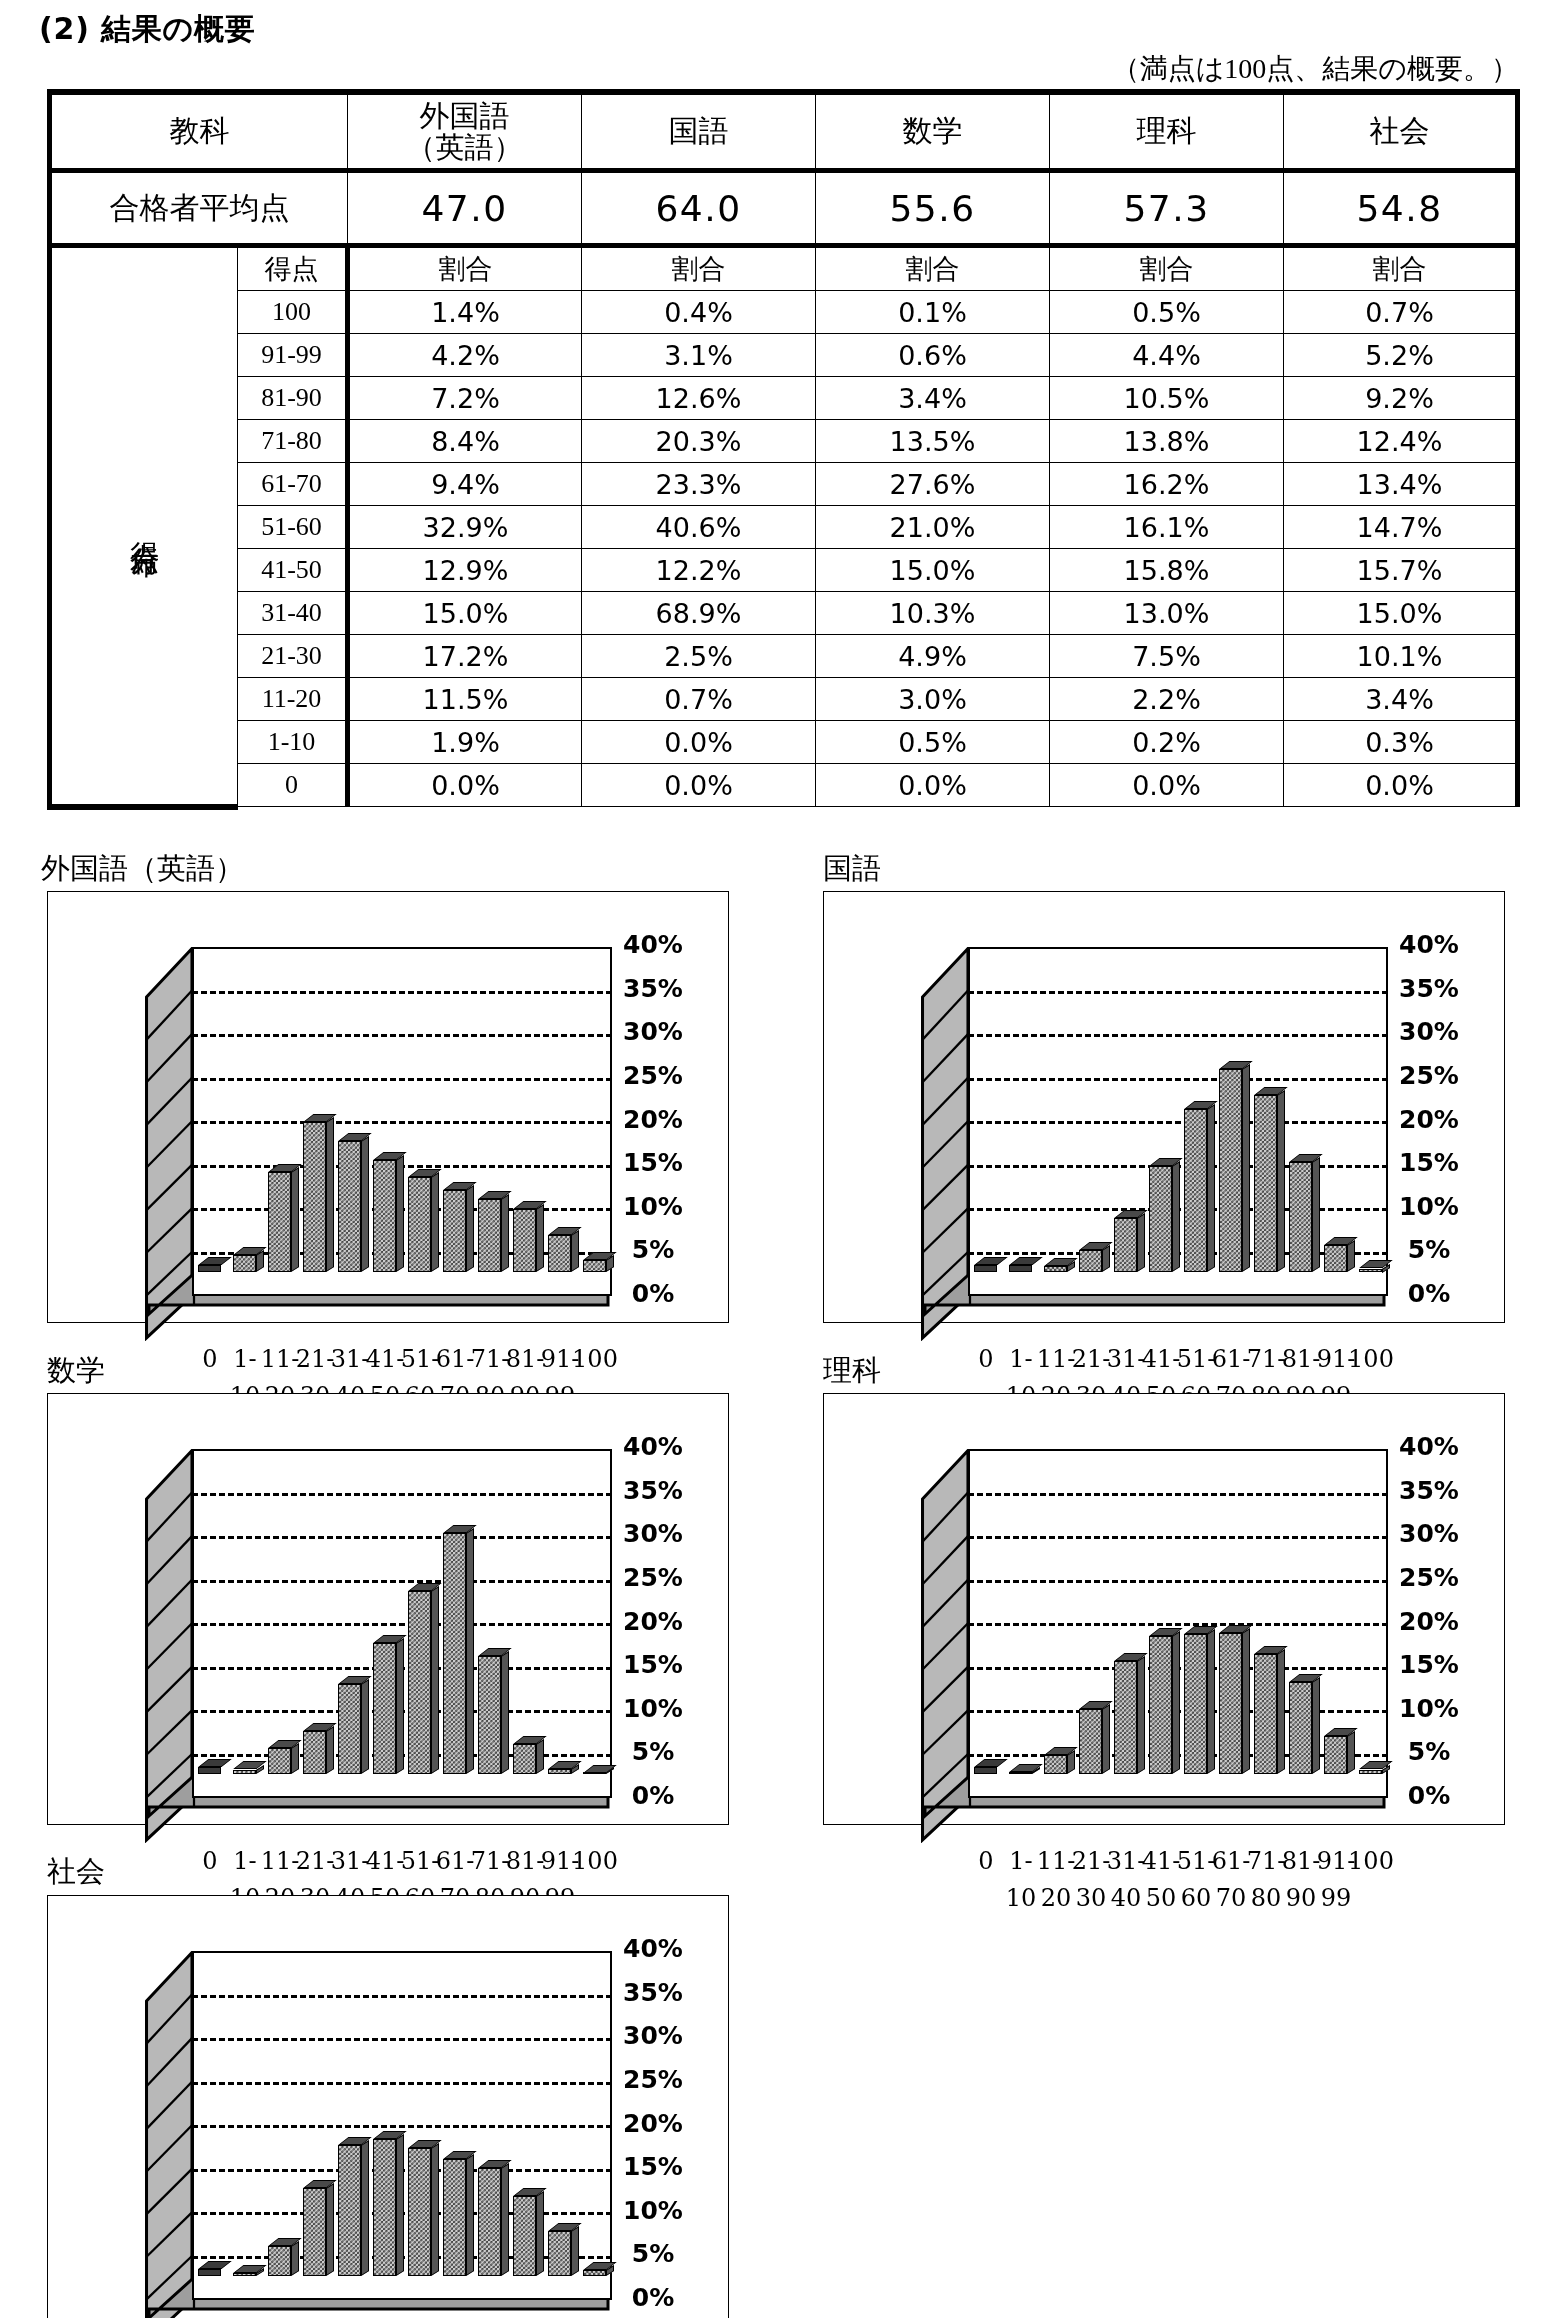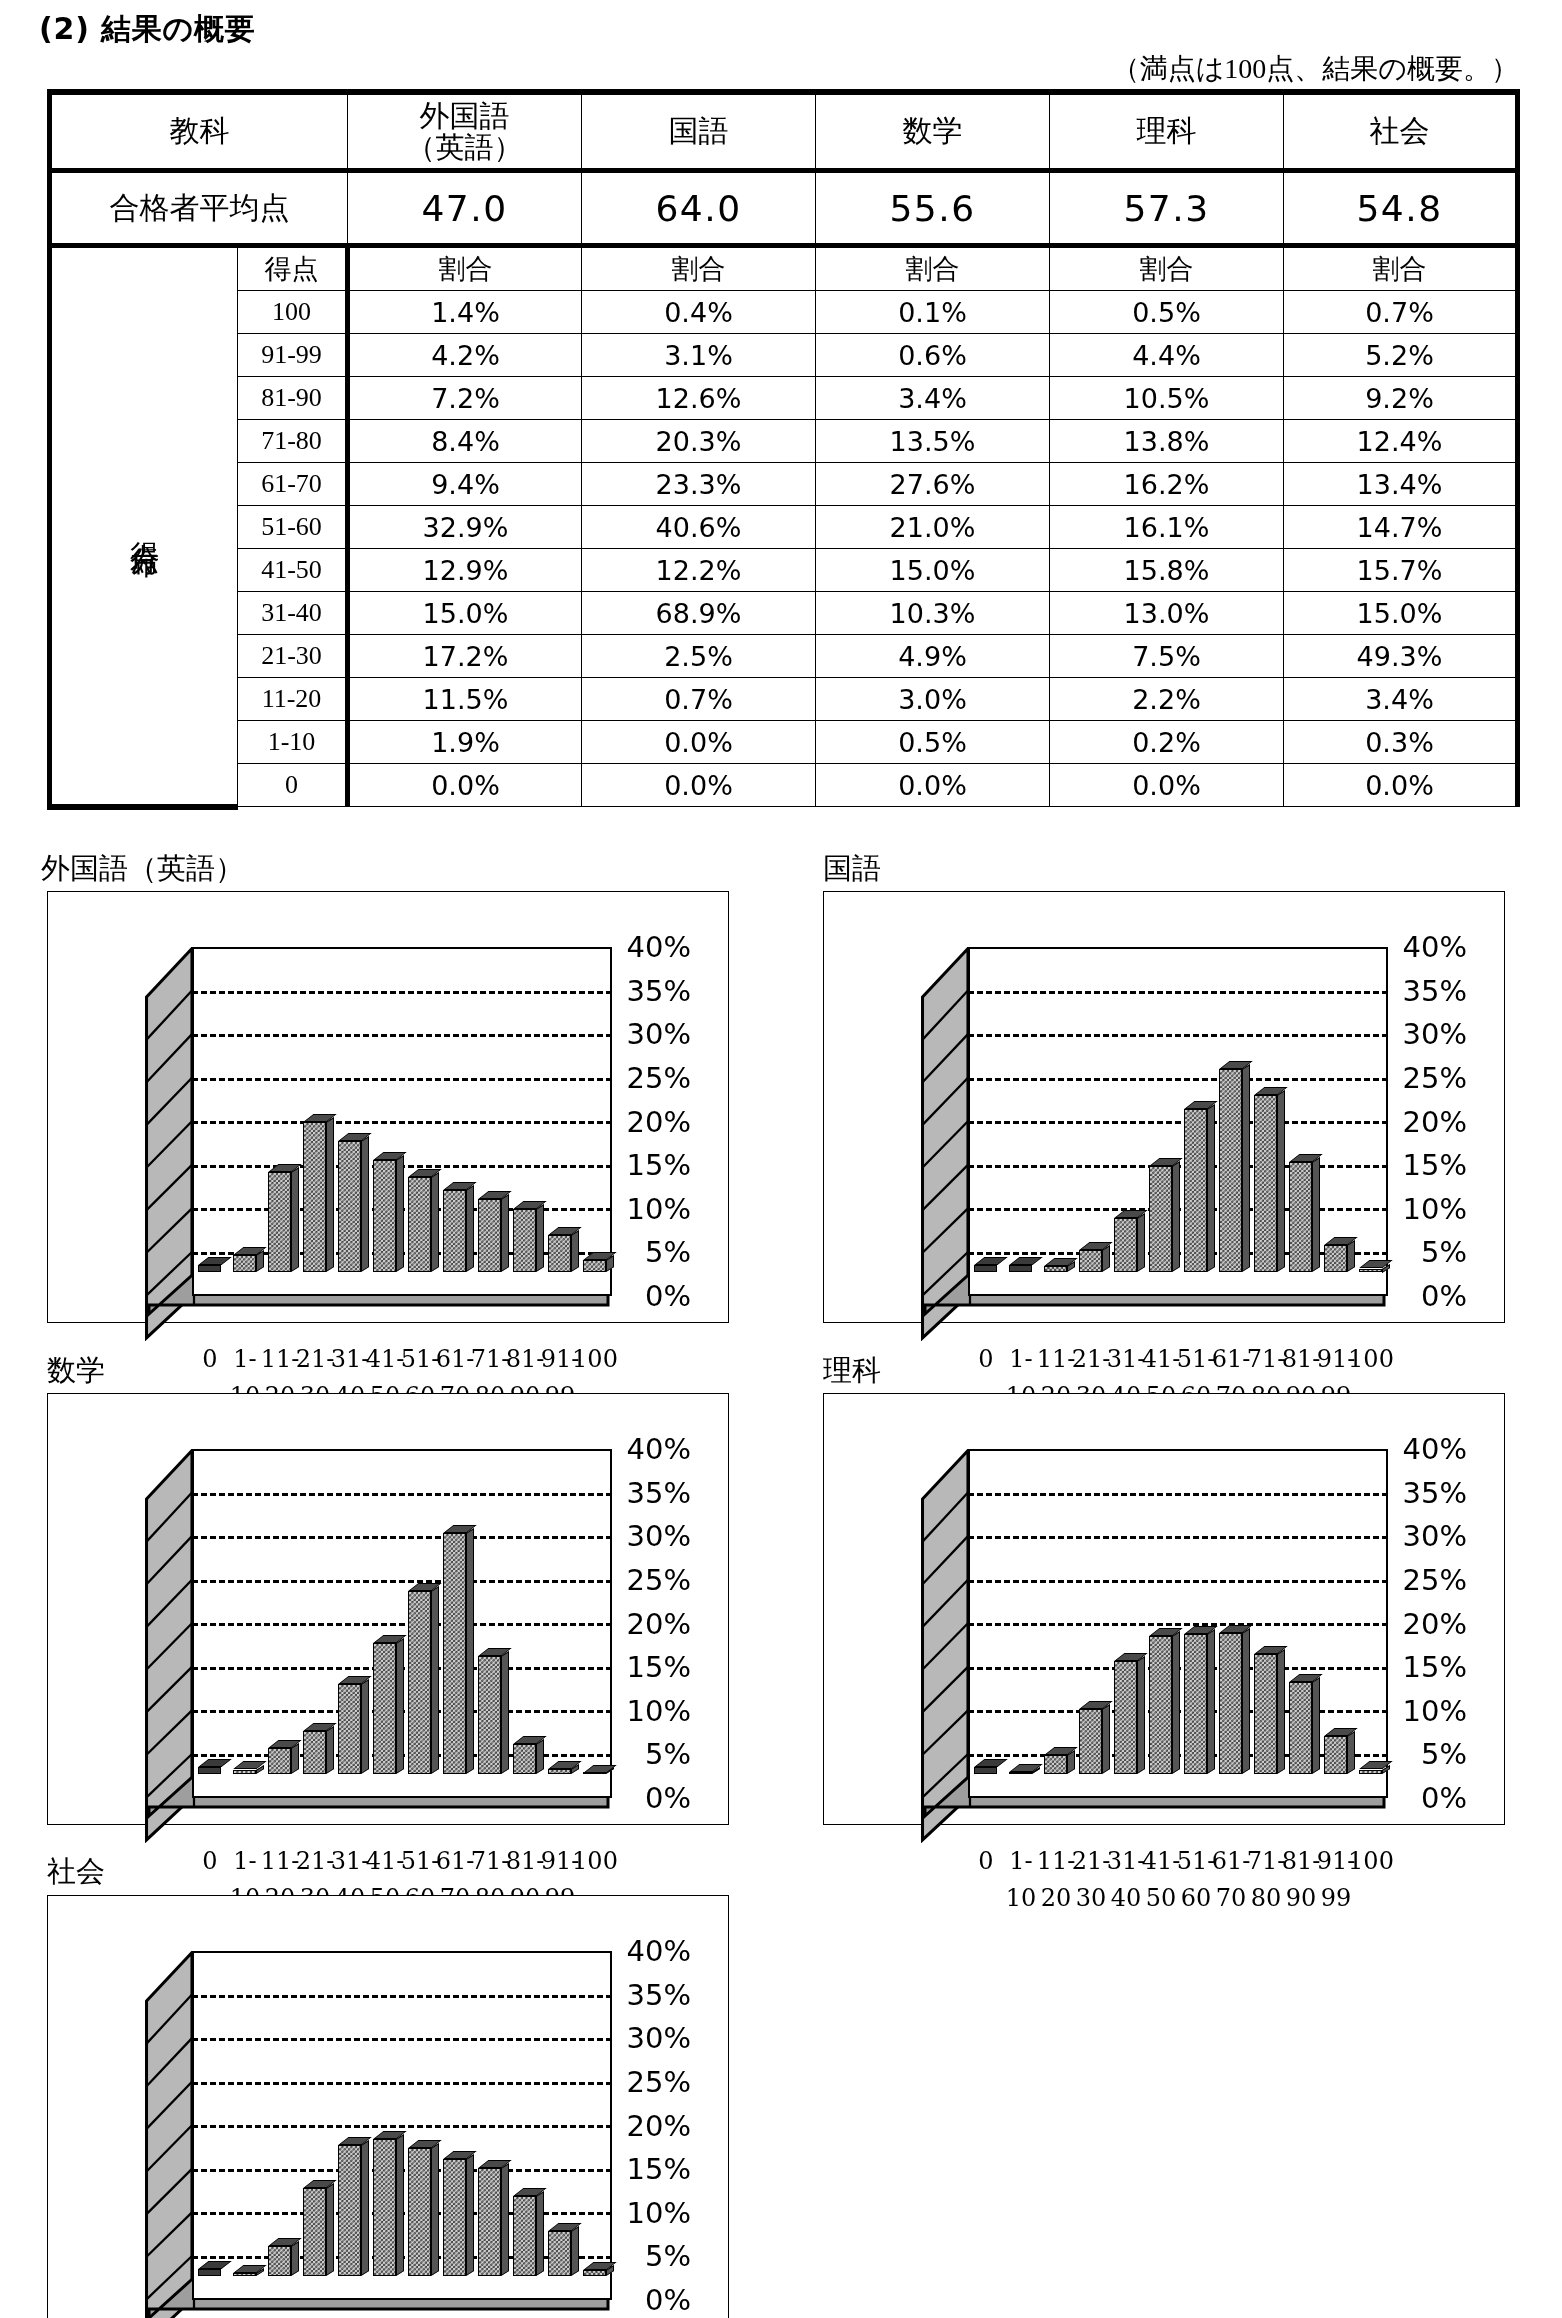--- a/index.html
+++ b/index.html
@@ -105,24 +105,24 @@
     width:467px; height:45px;
   }
   .gridline{
     position:absolute; left:47px; width:420px; height:0;
     border-top:3.8px dashed #000;
   }
   .ytick{
     position:absolute;
     right:-79px;
     font-family:"DejaVu Sans", sans-serif;
-    font-size:29px;
-    font-weight:normal;
+    font-size:25px;
+    font-weight:bold;
     white-space:nowrap;
-    text-align:right;
+    text-align:center;
     width:76px;
   }
   .bar-layer{ position:absolute; left:47px; bottom:45px; width:420px; height:349px; }
   .bar{
     position:absolute;
     width:23px;
     bottom:0;
   }
   .bar .front{
     position:absolute; left:0; bottom:0; width:23px;
@@ -270,21 +270,21 @@
           <td class="pct">10.3%</td>
           <td class="pct">13.0%</td>
           <td class="pct thick-right">15.0%</td>
         </tr>
         <tr class="dist-row">
           <td class="score thick-right">21-30</td>
           <td class="pct">17.2%</td>
           <td class="pct">2.5%</td>
           <td class="pct">4.9%</td>
           <td class="pct">7.5%</td>
-          <td class="pct thick-right">49.3%</td>
+          <td class="pct thick-right">10.1%</td>
         </tr>
         <tr class="dist-row">
           <td class="score thick-right">11-20</td>
           <td class="pct">11.5%</td>
           <td class="pct">0.7%</td>
           <td class="pct">3.0%</td>
           <td class="pct">2.2%</td>
           <td class="pct thick-right">3.4%</td>
         </tr>
         <tr class="dist-row">

